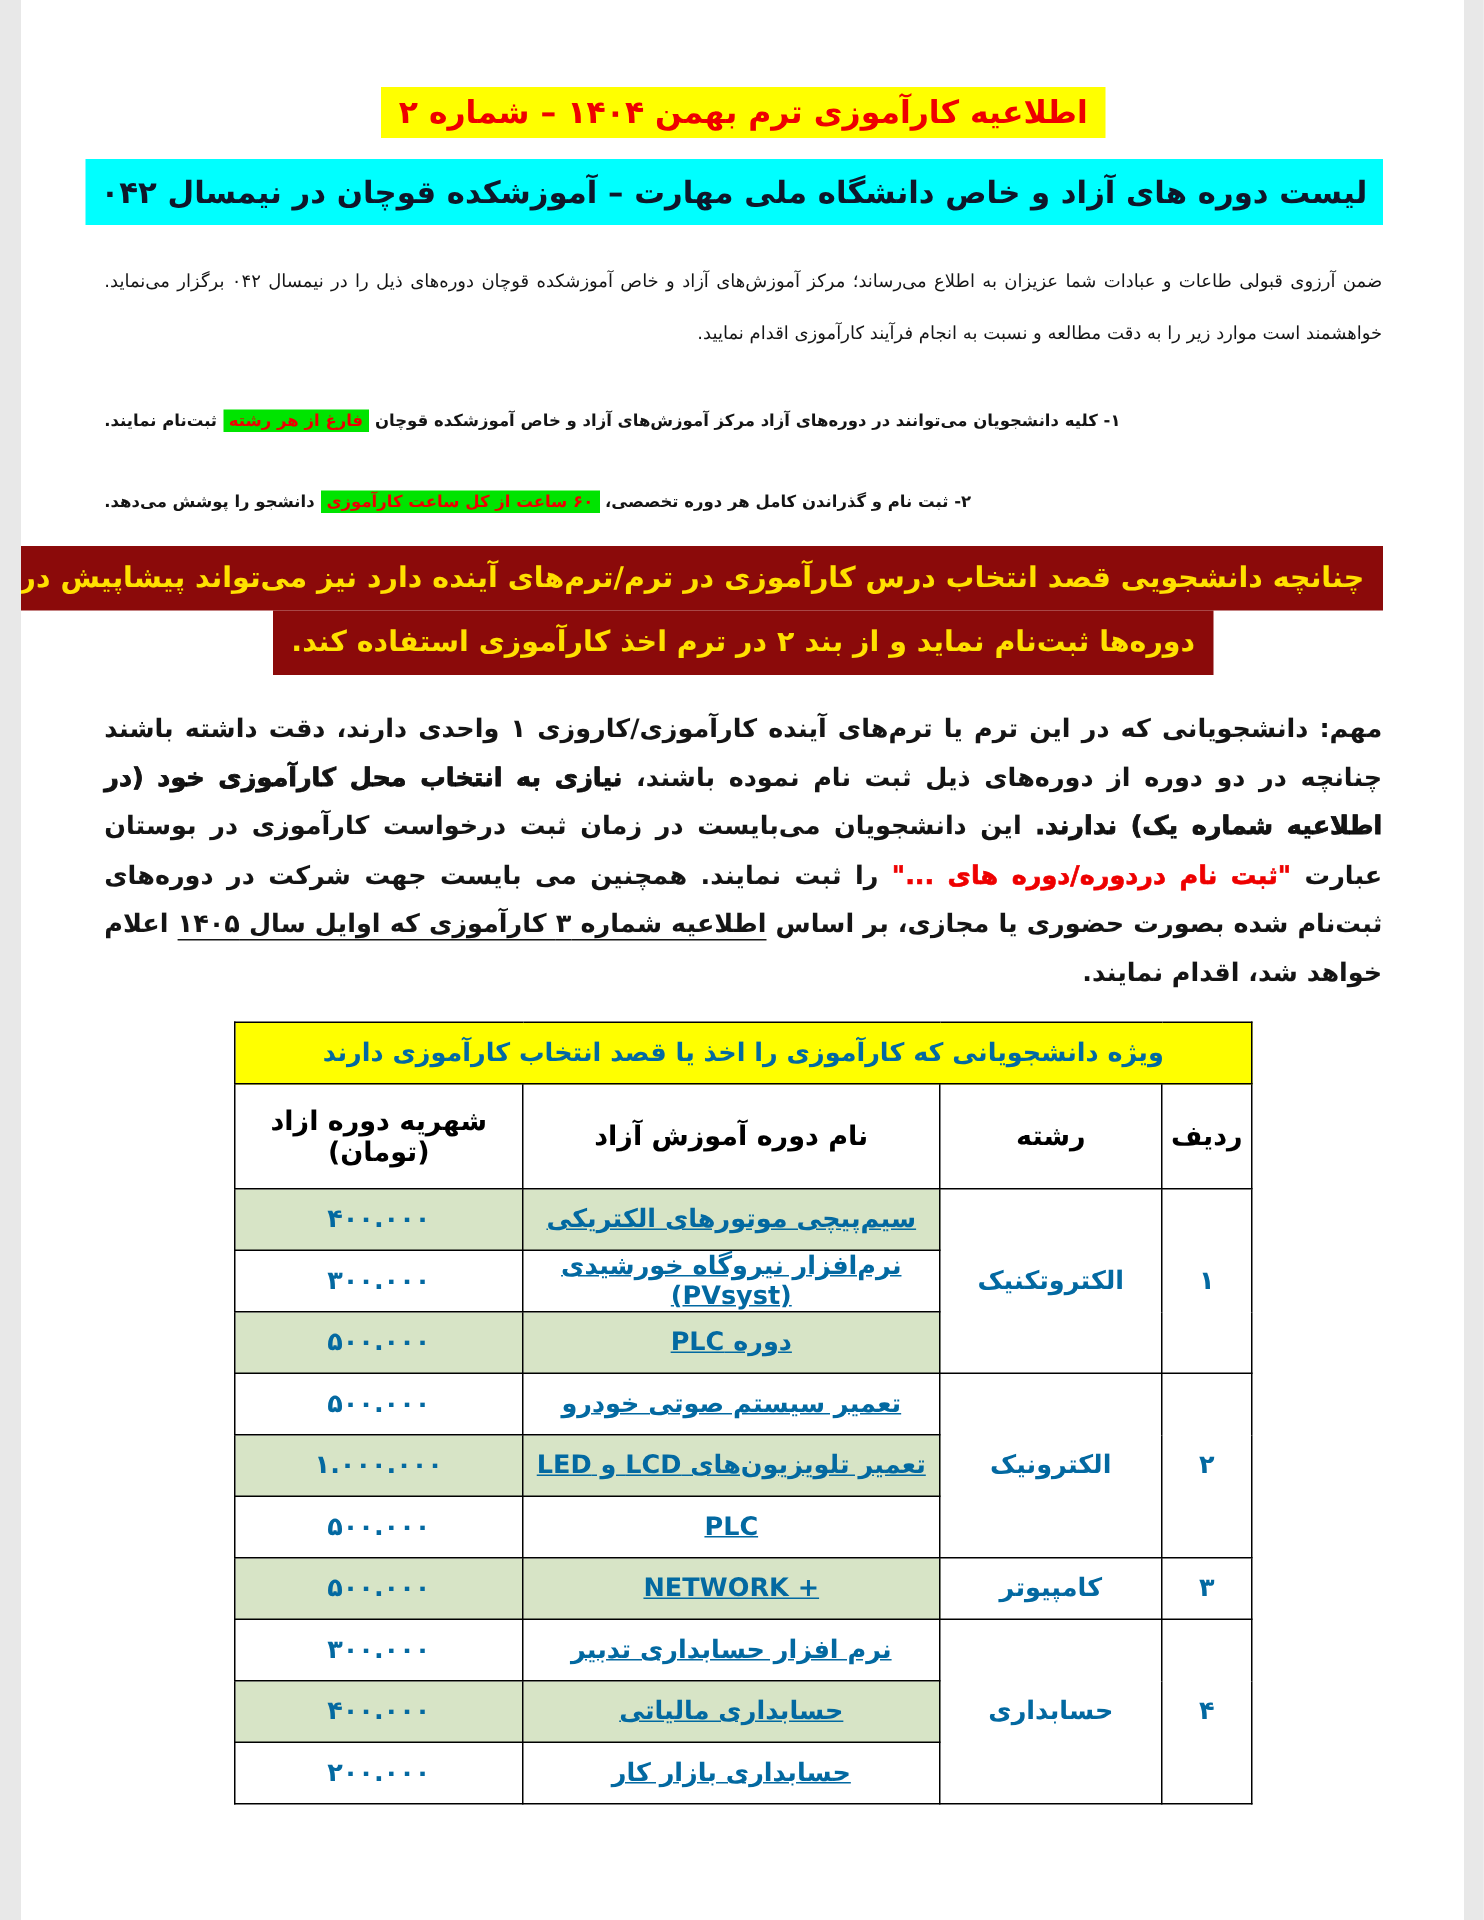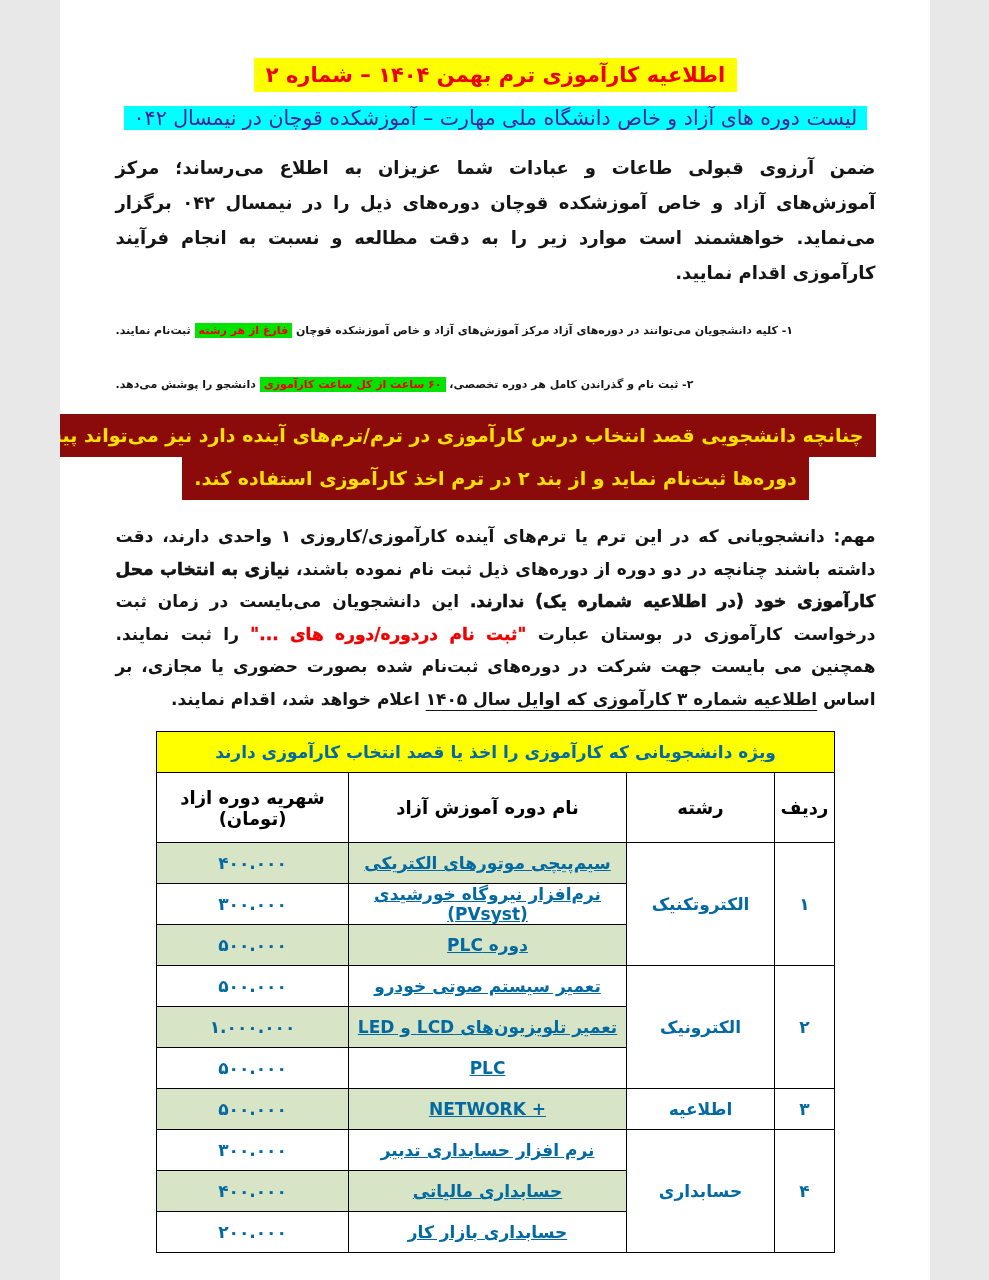--- a/index.html
+++ b/index.html
@@ -1,34 +1,34 @@
 <!DOCTYPE html>
 <html lang="fa" dir="rtl" style="--yellow: #FFFF00; --cyan: #00FFFF; --red: #EE0000; --green: #00E400; --lightgreen: #D7E4C6; --darkred: #8B0A0A; --banner-yellow: #FFE000;"><head>
 <meta charset="utf-8">
 <style>
   html,body{margin:0;padding:0;background:#e8e8e8;}
   .page{
-    width:870px;height:1280px;margin:0 auto;background:#ffffff;
+    width:962px;height:1280px;margin:0 auto;background:#ffffff;
     font-family:"DejaVu Sans",sans-serif;direction:rtl;box-sizing:border-box;
     padding:58px 54px 0 56px;overflow:hidden;color:#151515;
   }
   .center{text-align:center;}
   .chip{display:inline-block;}
   .title1-wrap{margin:0 0 14px 0;}
   .title1{
     background:var(--yellow);color:var(--red);font-weight:bold;font-size:21px;
     padding:5px 12px;white-space:nowrap;
   }
   .title2-wrap{margin:0 0 20px 0;}
   .title2{
-    background:var(--cyan);color:#4c1d95;font-weight:normal;font-size:20.5px;
-    padding:0 10px;white-space:nowrap;
+    background:var(--cyan);color:#0f172a;font-weight:bold;font-size:20.5px;
+    padding:10px 10px;white-space:nowrap;
   }
   .intro{
-    font-size:18px;font-weight:700;line-height:35px;text-align:justify;
+    font-size:12px;font-weight:400;line-height:35px;text-align:justify;
     margin:0 0 14px 0;
   }
   .items{margin:0 0 10px 0;}
   .item{font-size:11px;font-weight:700;line-height:27px;text-align:left;margin-bottom:16px;margin-top:27px;}
   .hl-green{background:var(--green);color:var(--red);padding:1px 4px;}
   .banner{margin:4px 0 20px 0;text-align:center;line-height:37px;}
   .banner .chip{
     background:var(--darkred);color:var(--banner-yellow);font-weight:bold;
     font-size:19px;padding:3px 12px;white-space:nowrap;
   }
@@ -128,21 +128,21 @@
         <tr>
           <td class="c-name-cell shaded">تعمیر تلویزیون‌های LCD و LED</td>
           <td class="c-fee-cell shaded">۱.۰۰۰.۰۰۰</td>
         </tr>
         <tr>
           <td class="c-name-cell">PLC</td>
           <td class="c-fee-cell">۵۰۰.۰۰۰</td>
         </tr>
         <tr>
           <td class="c-row-cell" rowspan="1">۳</td>
-          <td class="c-major-cell" rowspan="1">اطلاعیه</td>
+          <td class="c-major-cell" rowspan="1">کامپیوتر</td>
           <td class="c-name-cell shaded">NETWORK +</td>
           <td class="c-fee-cell shaded">۵۰۰.۰۰۰</td>
         </tr>
         <tr>
           <td class="c-row-cell" rowspan="3">۴</td>
           <td class="c-major-cell" rowspan="3">حسابداری</td>
           <td class="c-name-cell">نرم افزار حسابداری تدبیر</td>
           <td class="c-fee-cell">۳۰۰.۰۰۰</td>
         </tr>
         <tr>

